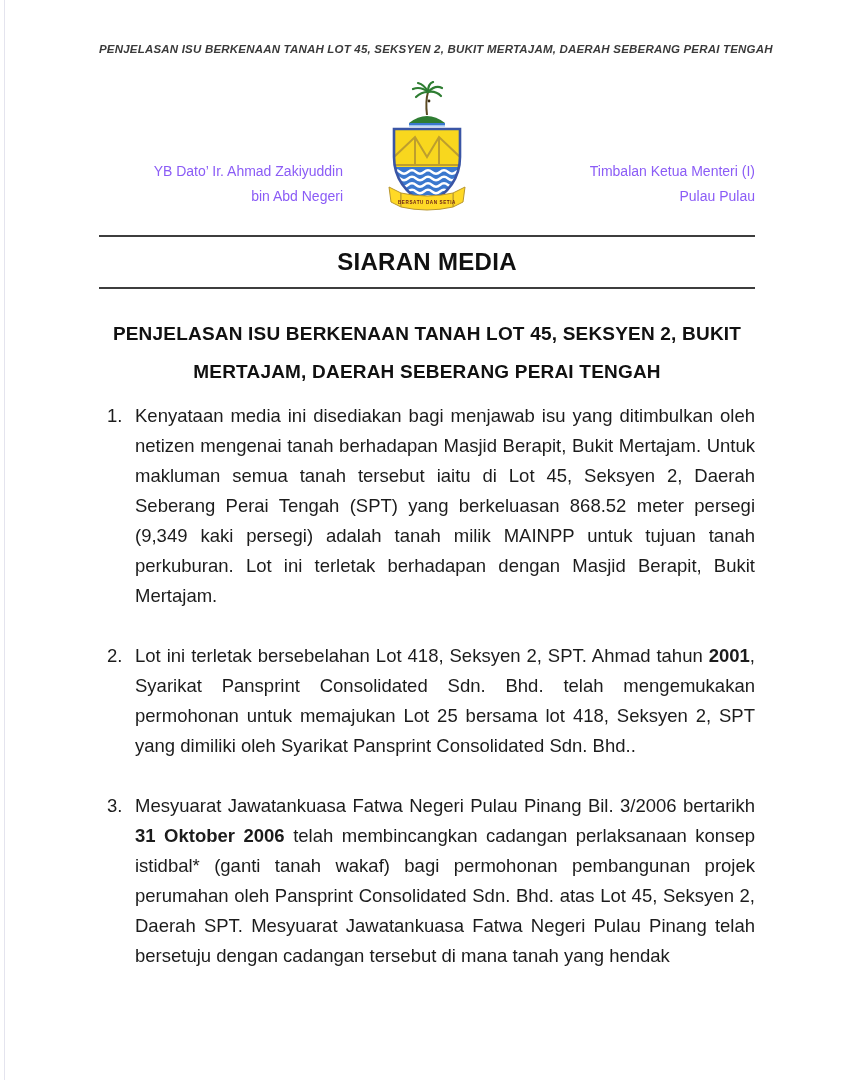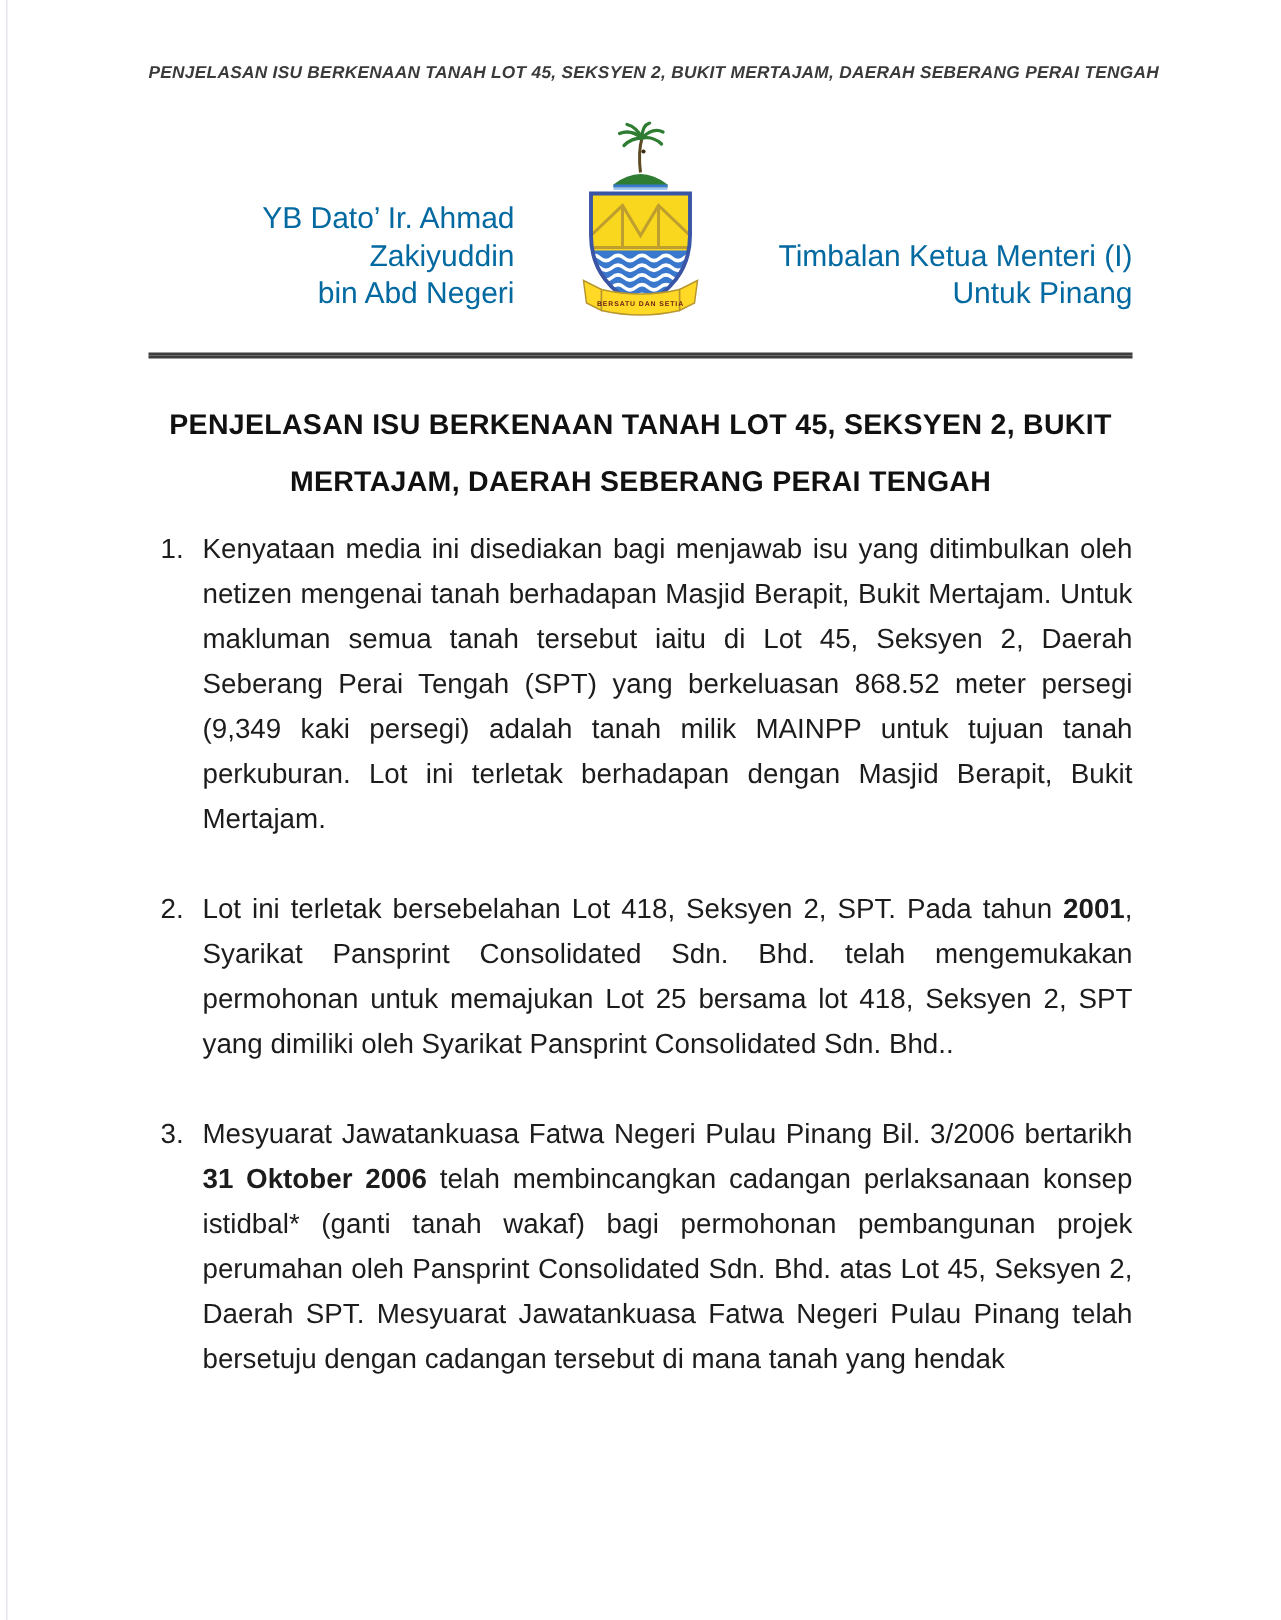--- a/index.html
+++ b/index.html
@@ -33,21 +33,21 @@
   .officials {
     margin-top:24px;
     display:grid;
     grid-template-columns:1fr 120px 1fr;
     column-gap:24px;
     align-items:end;
   }
   .officials .name-block { text-align:right; padding-bottom:4px; }
   .officials .title-block { text-align:right; padding-bottom:4px; }
   .officials .line {
-    font-size:20px; line-height:25px; color:#0369a1;
+    font-size:14px; line-height:25px; color:#8b5cf6;
   }
   .crest-wrap { display:flex; justify-content:center; }
   .rule {
     height:2px; background:#3d3d3d; margin-top:22px;
   }
   .banner {
     text-align:center;
     font-weight:bold;
     font-size:24px;
     line-height:30px;
@@ -147,37 +147,38 @@
             <path d="M14,106 L26,112 L26,126 L16,121 Z" fill="#FFD926" stroke="#B8962F" stroke-width="1"></path>
             <path d="M90,106 L78,112 L78,126 L88,121 Z" fill="#FFD926" stroke="#B8962F" stroke-width="1"></path>
             <path d="M26,112 Q52,118 78,112 L78,126 Q52,132 26,126 Z" fill="#FFD926" stroke="#B8962F" stroke-width="1"></path>
             <text x="52" y="123" text-anchor="middle" font-size="4.6" letter-spacing="0.6" fill="#6b2017" font-family="Liberation Sans, sans-serif" font-weight="bold">BERSATU DAN SETIA</text>
           </g>
         </svg>
       </div>
 
       <div class="title-block">
         <div class="line">Timbalan Ketua Menteri (I)</div>
-        <div class="line">Untuk Pinang</div>
+        <div class="line">Pulau Pulau</div>
       </div>
     </div>
 
     <div class="rule"></div>
+    <div class="banner">SIARAN MEDIA</div>
     <div class="rule" style="margin-top:0;"></div>
 
     <div class="doc-title">PENJELASAN ISU BERKENAAN TANAH LOT 45, SEKSYEN 2, BUKIT MERTAJAM, DAERAH SEBERANG PERAI TENGAH</div>
 
     <div class="para-list">
         <div class="para">
           <div class="para-num">1.</div>
           <div class="para-body"><span>Kenyataan media ini disediakan bagi menjawab isu yang ditimbulkan oleh netizen mengenai tanah berhadapan Masjid Berapit, Bukit Mertajam. Untuk makluman semua tanah tersebut iaitu di Lot 45, Seksyen 2, Daerah Seberang Perai Tengah (SPT) yang berkeluasan 868.52 meter persegi (9,349 kaki persegi) adalah tanah milik MAINPP untuk tujuan tanah perkuburan. Lot ini terletak berhadapan dengan Masjid Berapit, Bukit Mertajam.</span></div>
         </div>
         <div class="para">
           <div class="para-num">2.</div>
-          <div class="para-body"><span>Lot ini terletak bersebelahan Lot 418, Seksyen 2, SPT. Pada tahun </span><b>2001</b><span>, Syarikat Pansprint Consolidated Sdn. Bhd. telah mengemukakan permohonan untuk memajukan Lot 25 bersama lot 418, Seksyen 2, SPT yang dimiliki oleh Syarikat Pansprint Consolidated Sdn. Bhd..</span></div>
+          <div class="para-body"><span>Lot ini terletak bersebelahan Lot 418, Seksyen 2, SPT. Ahmad tahun </span><b>2001</b><span>, Syarikat Pansprint Consolidated Sdn. Bhd. telah mengemukakan permohonan untuk memajukan Lot 25 bersama lot 418, Seksyen 2, SPT yang dimiliki oleh Syarikat Pansprint Consolidated Sdn. Bhd..</span></div>
         </div>
         <div class="para">
           <div class="para-num">3.</div>
           <div class="para-body"><span>Mesyuarat Jawatankuasa Fatwa Negeri Pulau Pinang Bil. 3/2006 bertarikh </span><b>31 Oktober 2006</b><span> telah membincangkan cadangan perlaksanaan konsep istidbal* (ganti tanah wakaf) bagi permohonan pembangunan projek perumahan oleh Pansprint Consolidated Sdn. Bhd. atas Lot 45, Seksyen 2, Daerah SPT. Mesyuarat Jawatankuasa Fatwa Negeri Pulau Pinang telah bersetuju dengan cadangan tersebut di mana tanah yang hendak</span></div>
         </div>
       </div>
 
   </div>
 </div>
 

